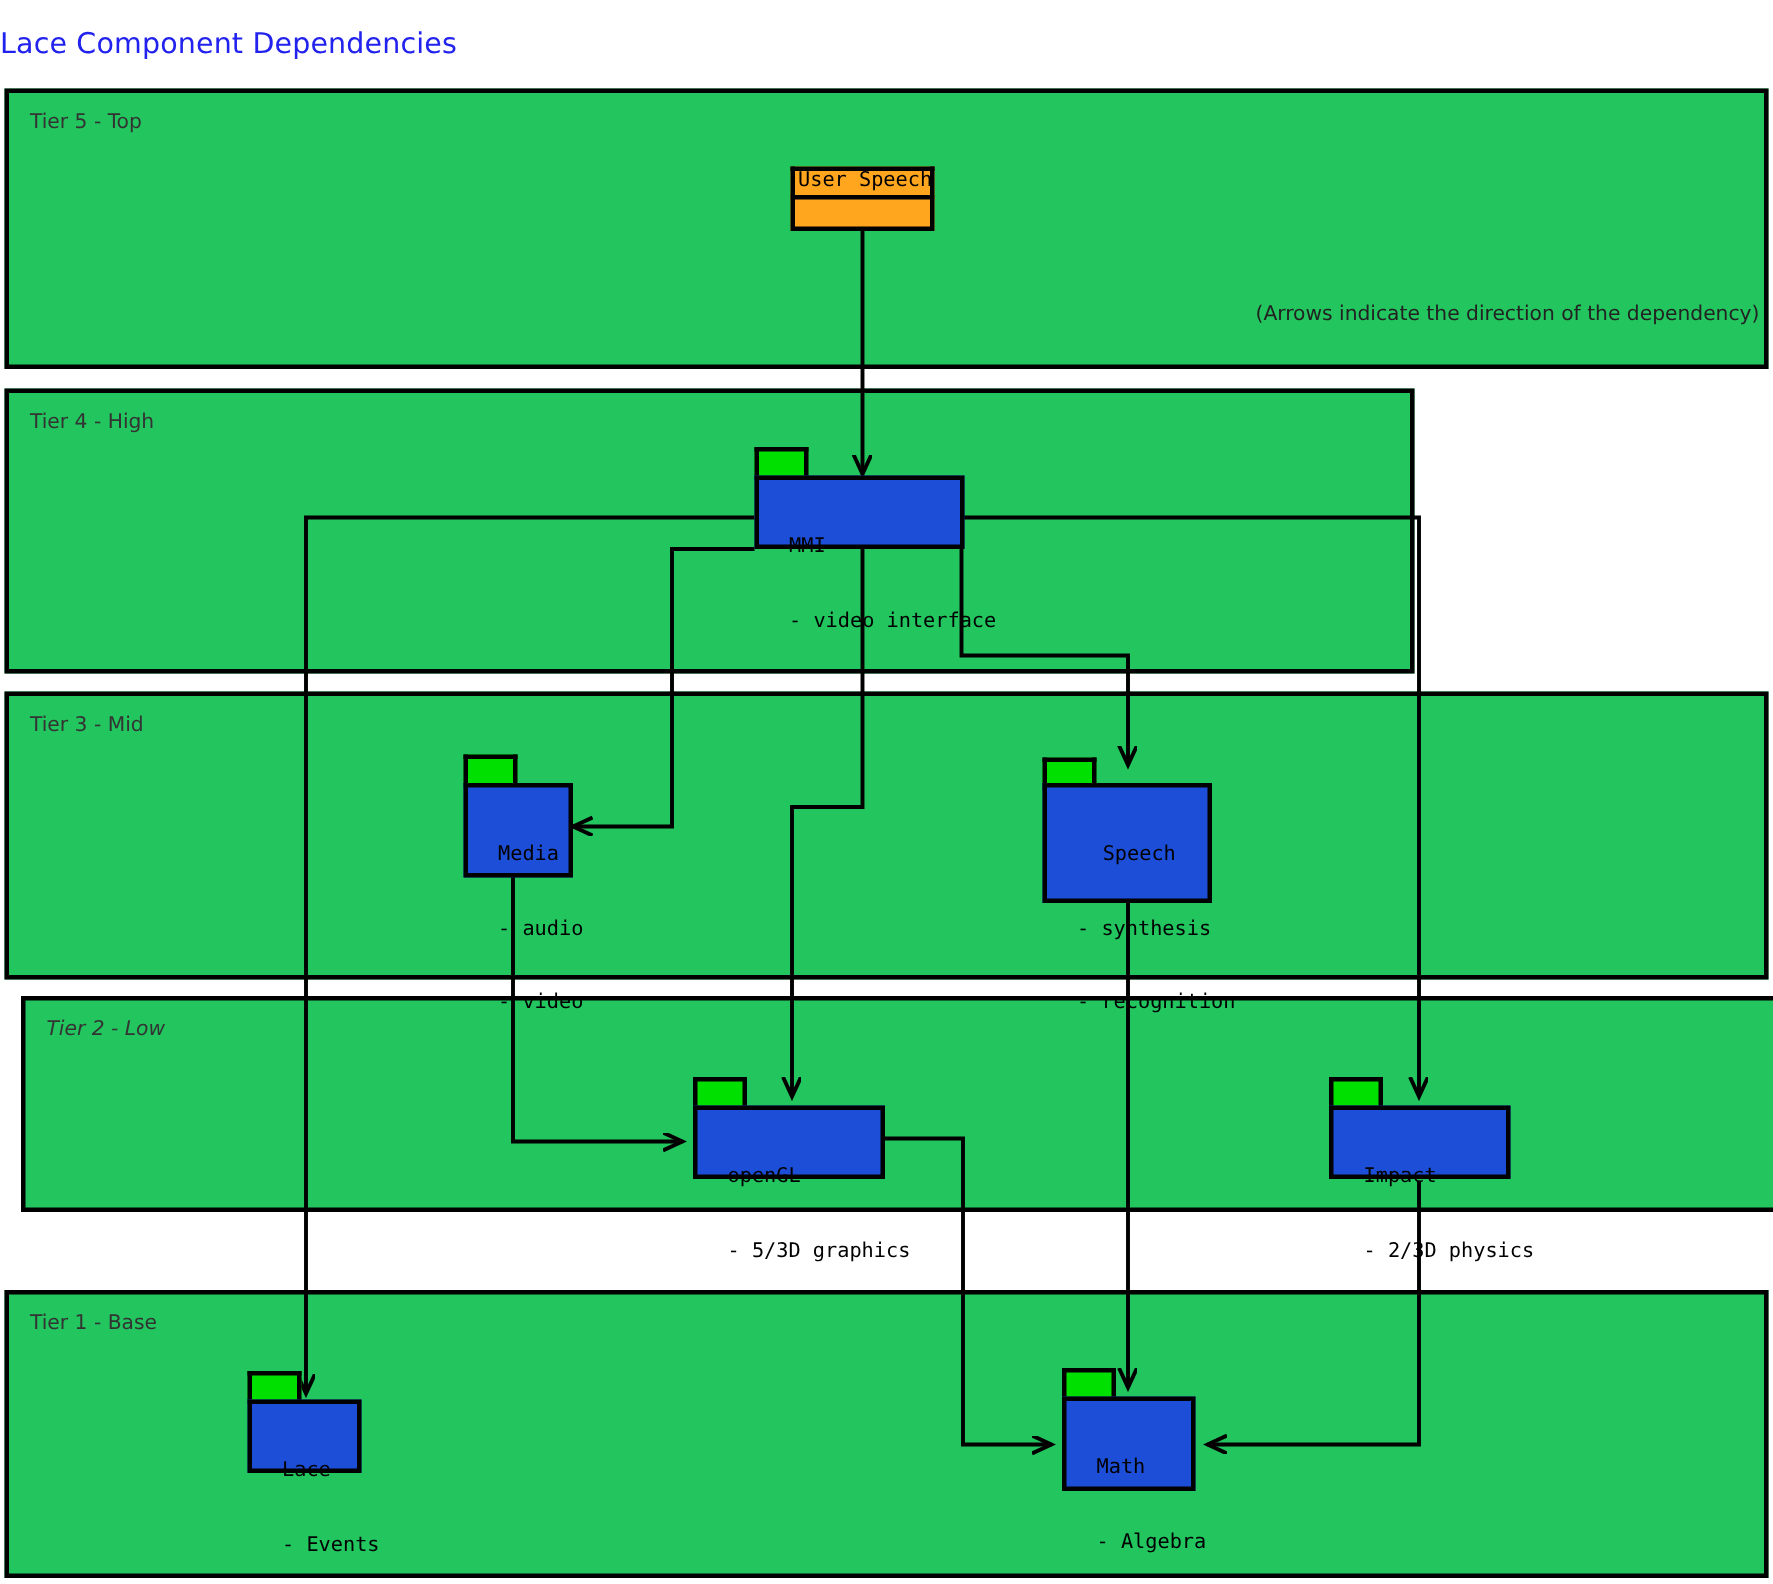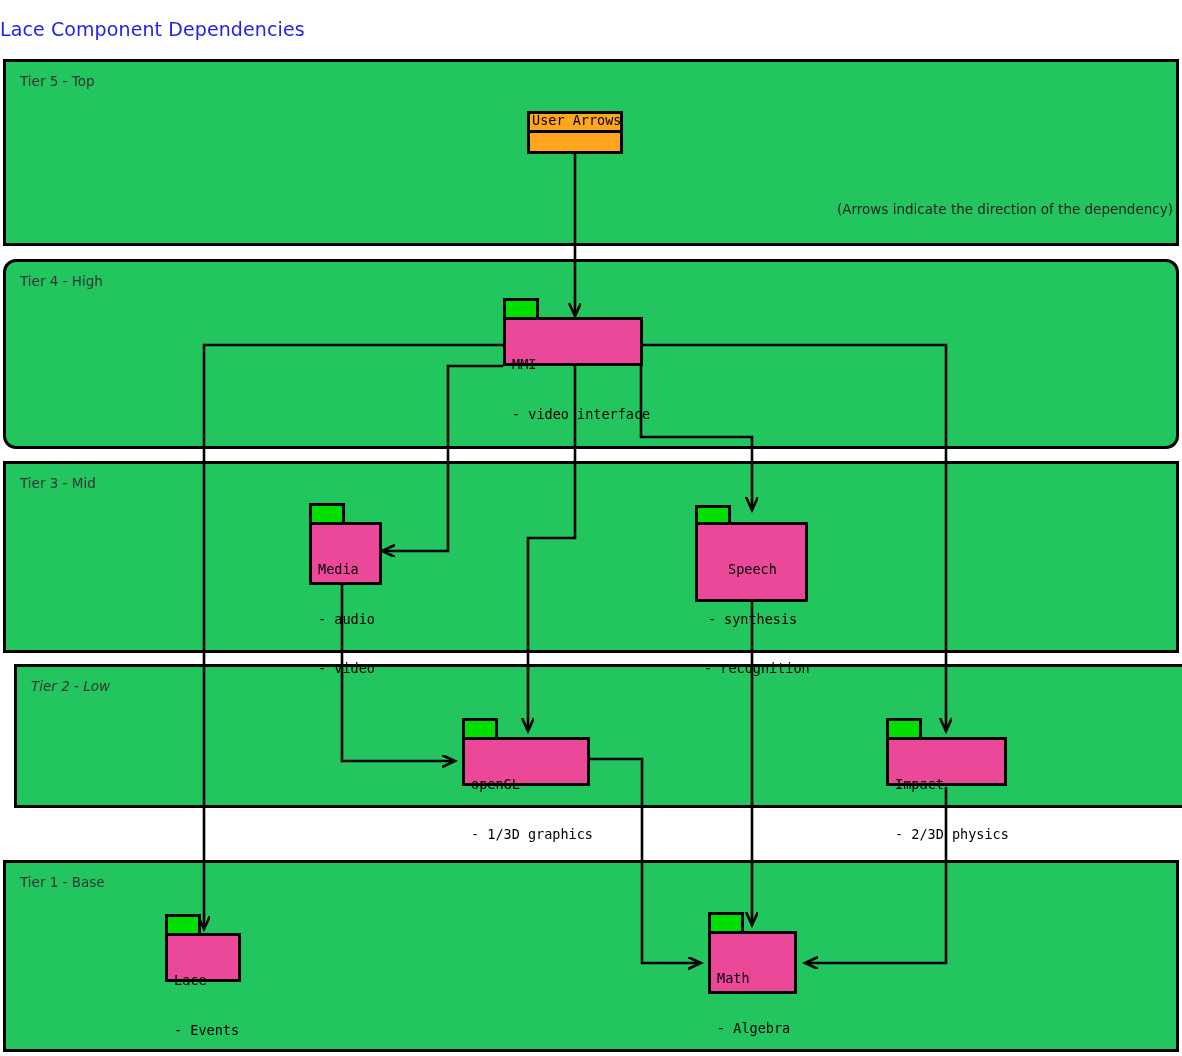--- a/index.html
+++ b/index.html
@@ -59,44 +59,44 @@
     position: absolute;
     left: 0; top: 0;
     border: 3px solid #000000;
     border-bottom: none;
     background: #00e000;
   }
   .pkg-body {
     position: absolute;
     left: 0;
     border: 3px solid #000000;
-    background: #ec4899;
+    background: #1d4ed8;
     font-family: "DejaVu Sans Mono", "Liberation Mono", monospace;
     font-size: 13.5px;
     line-height: 16.5px;
     color: #000000;
-    padding: 3px 4px 3px 6px;
+    padding: 3px 4px 3px 20px;
     white-space: pre;
     overflow: visible;
   }
   .pkg.applet .pkg-tab, .pkg.applet .pkg-body { background: #ffa51e; }
   .pkg-line { display: block; }
 </style>
 </head>
 <body>
 
 <div id="page">
 
   <div id="diagram-title">Lace Component Dependencies</div>
 
   <div class="tier" style="left:3px; top:59px; width:1176px; height:187px;">
     <span class="tier-label">Tier 5 - Top</span>
   </div>
 
-  <div class="tier" style="left:3px; top:259px; width:1176px; height:190px;border-radius:13px;">
+  <div class="tier" style="left:3px; top:259px; width:940px; height:190px;">
     <span class="tier-label">Tier 4 - High</span>
   </div>
 
   <div class="tier" style="left:3px; top:461px; width:1176px; height:192px;">
     <span class="tier-label">Tier 3 - Mid</span>
   </div>
 
   <div class="tier" style="left:14px; top:664px; width:1176px; height:144px;font-style:italic;">
     <span class="tier-label">Tier 2 - Low</span>
   </div>
@@ -135,21 +135,21 @@
 
       <path d="M 946,787 L 946,963 L 805,963" marker-end="url(#ah)"></path>
     </g>
   </svg>
 
   <div class="pkg applet" style="left:527px; top:111px; width:96px; height:43px;">
     <div class="pkg-tab" style="width:96px; height:22px;"></div>
     <div class="pkg-body" style="top:19px; width:96px; height:24px; padding:0;"></div>
     <div style="position:absolute; left:5px; top:1px; z-index:3;
                 font-family:'DejaVu Sans Mono','Liberation Mono',monospace;
-                font-size:13.5px; line-height:16.5px; color:#000; white-space:pre;">User Arrows</div>
+                font-size:13.5px; line-height:16.5px; color:#000; white-space:pre;">User Speech</div>
   </div>
 
   <div class="pkg" style="left:503px; top:298px; width:140px; height:68px;">
     <div class="pkg-tab" style="width:36px; height:22px;"></div>
     <div class="pkg-body" style="top:19px; width:140px; height:49px;">
       <span class="pkg-line">MMI</span>
       <span class="pkg-line">- video interface</span>
     </div>
   </div>
 
@@ -168,21 +168,21 @@
       <span class="pkg-line">Speech</span>
       <span class="pkg-line">- synthesis</span>
       <span class="pkg-line">- recognition</span>
     </div>
   </div>
 
   <div class="pkg" style="left:462px; top:718px; width:128px; height:68px;">
     <div class="pkg-tab" style="width:36px; height:22px;"></div>
     <div class="pkg-body" style="top:19px; width:128px; height:49px;">
       <span class="pkg-line">openGL</span>
-      <span class="pkg-line">- 1/3D graphics</span>
+      <span class="pkg-line">- 5/3D graphics</span>
     </div>
   </div>
 
   <div class="pkg" style="left:886px; top:718px; width:121px; height:68px;">
     <div class="pkg-tab" style="width:36px; height:22px;"></div>
     <div class="pkg-body" style="top:19px; width:121px; height:49px;">
       <span class="pkg-line">Impact</span>
       <span class="pkg-line">- 2/3D physics</span>
     </div>
   </div>

